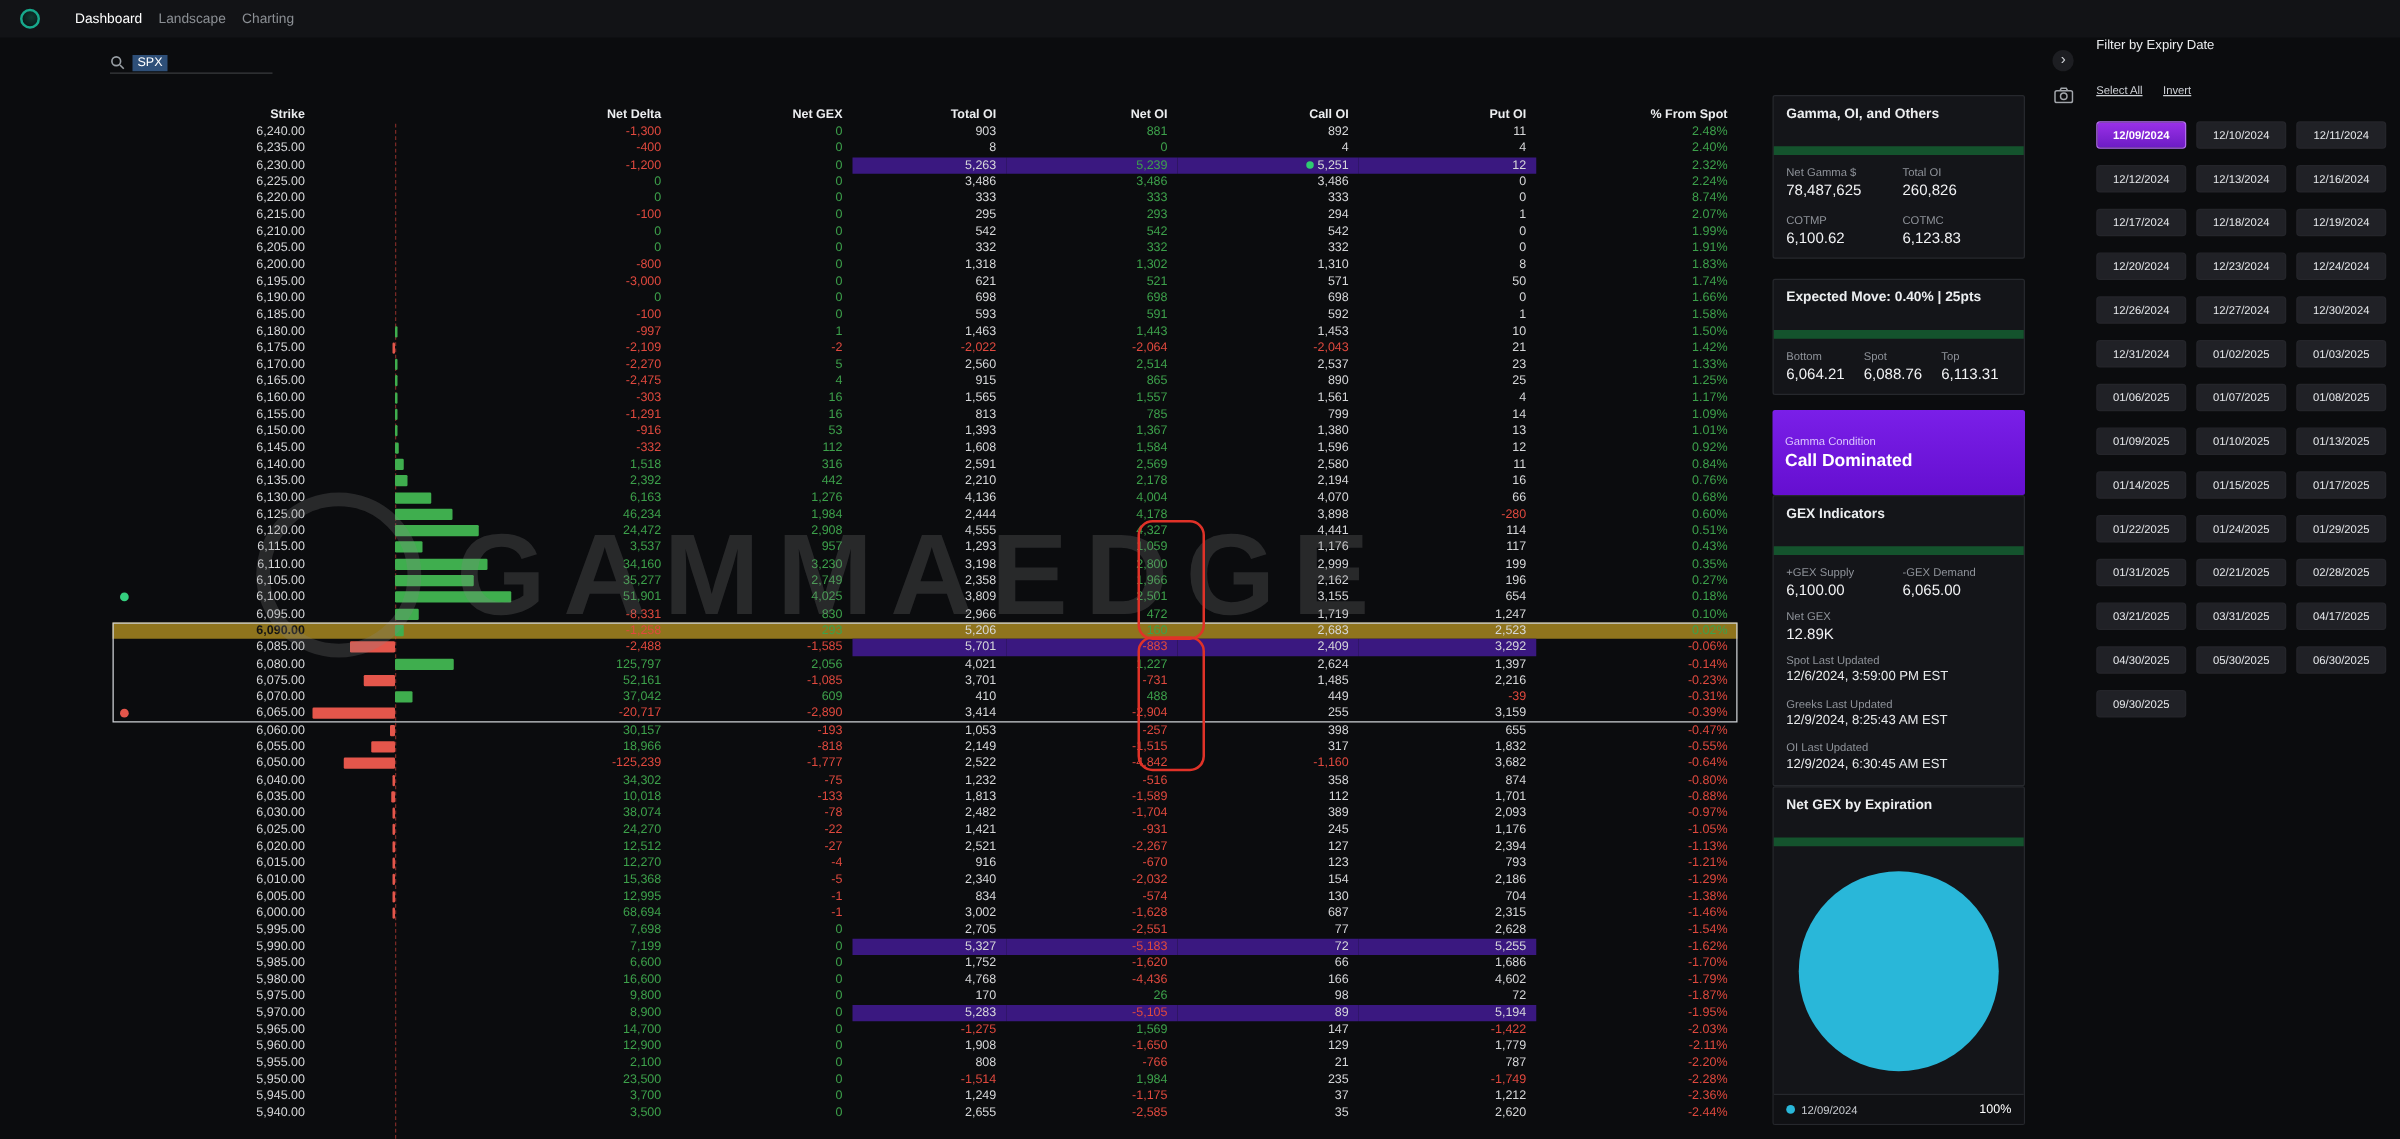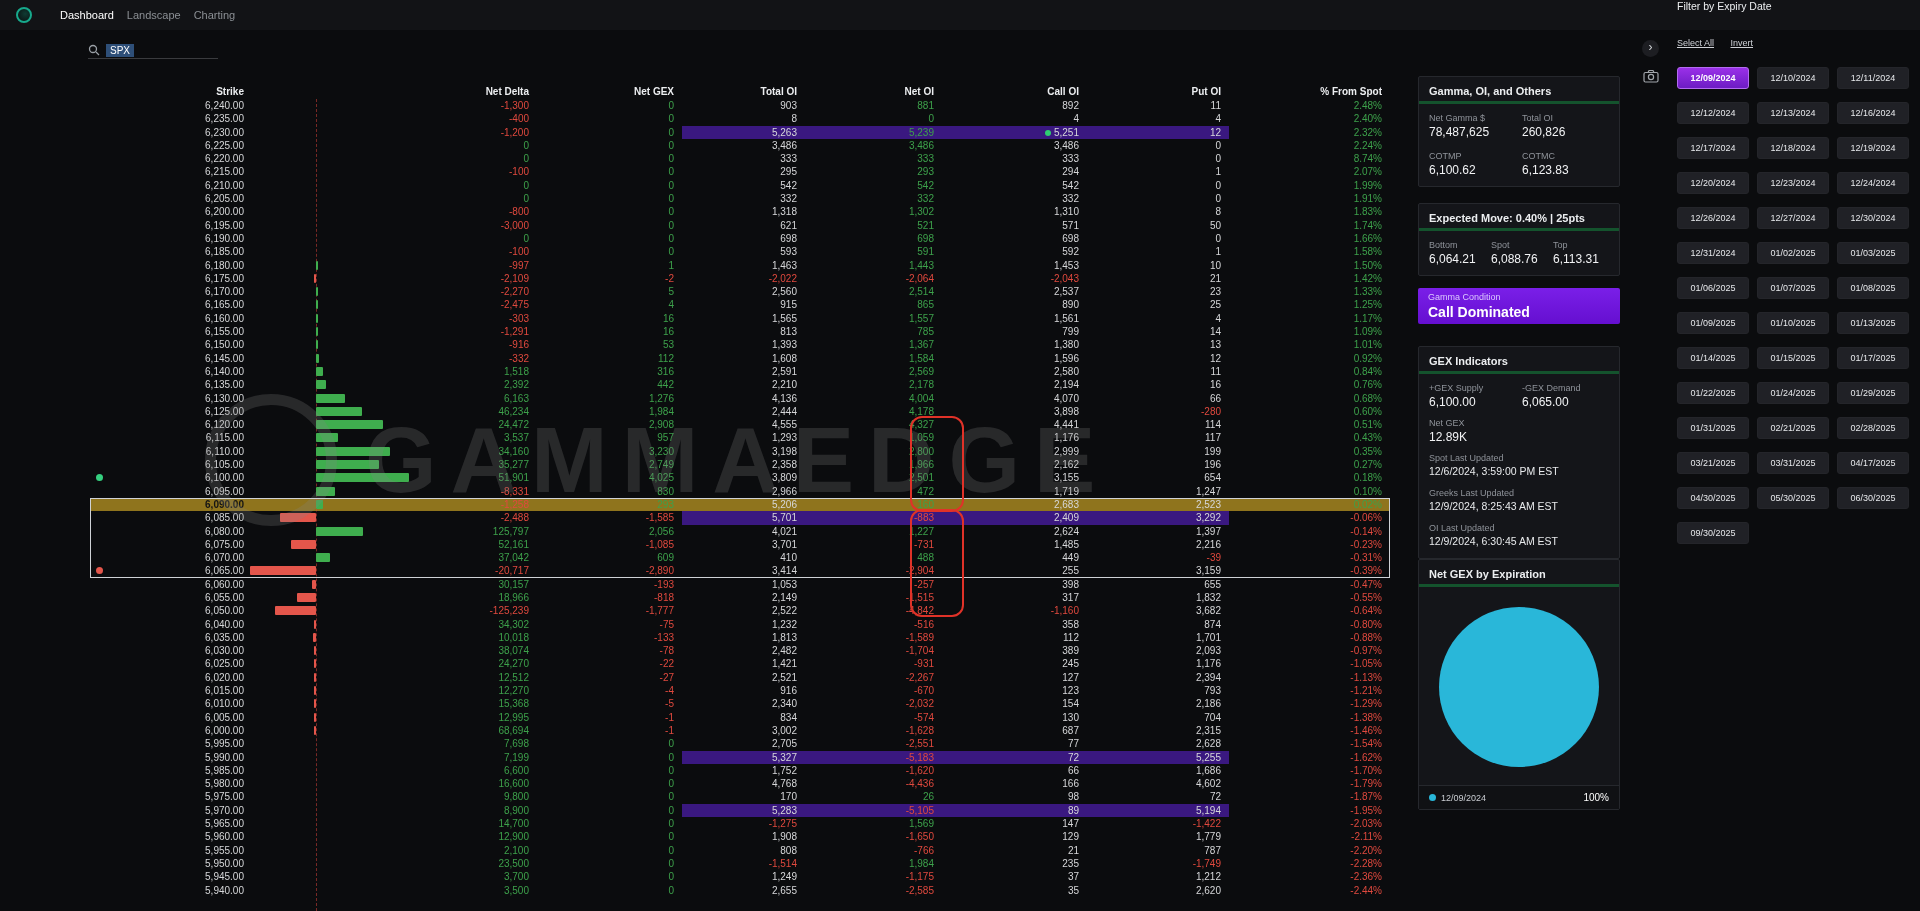--- a/index.html
+++ b/index.html
@@ -49,51 +49,51 @@
   .white-box { position:absolute; left:0; top:399px; width:1300px; height:80px;
                border:1px solid #cfd2d6; z-index:4; pointer-events:none; }
   .red-annot { position:absolute; left:820px; width:54px; border:2px solid #e03228;
                border-radius:12px; z-index:5; pointer-events:none; }
   .a1 { top:317px; height:96px; } .a2 { top:410px; height:108px; }
 
   
   .stats { position:absolute; left:1418px; top:76px; width:202px; }
   .panel { background:#141519; border:1px solid #26282d; border-radius:2px; }
   .p1 { margin-bottom:16px; } .p2 { margin-bottom:12px; } .p3 { margin-bottom:0; }
-  .panel-title { font-size:11px; font-weight:bold; color:#eceef0; padding:8px 10px 4px;
-                 border-bottom:3px solid #14532d; }
+  .panel-title { font-size:11px; font-weight:bold; color:#eceef0; padding:8px 10px 20px;
+                 border-bottom:7px solid #14532d; }
   .kv-grid { display:grid; grid-template-columns:1fr 1fr; gap:12px 6px; padding:9px 10px; }
   .kv-grid.three { grid-template-columns:1fr 1fr 1fr; }
   .kv-label { font-size:9px; color:#8f939a; margin-bottom:2px; white-space:nowrap; }
   .kv-value { font-size:12px; color:#f2f3f5; white-space:nowrap; }
   .kv.single { padding:0 10px 9px; }
   .upd { padding:0 10px 11px; }
   .upd-label { font-size:9px; color:#8f939a; margin-bottom:2px; }
   .upd-value { font-size:10.5px; color:#e8eaec; }
-  .banner { background:linear-gradient(180deg,#7a1fe8,#650fd0); padding:4px 10px;
-            margin-bottom:22px; border-radius:2px; }
+  .banner { background:linear-gradient(180deg,#7a1fe8,#650fd0); padding:20px 10px;
+            border-radius:2px; }
   .banner-label { font-size:9px; color:#dcc8ff; margin-bottom:2px; }
   .banner-value { font-size:14px; font-weight:bold; color:#fff; }
   .pie { width:160px; height:160px; border-radius:50%; margin:20px auto 18px; background:#29b7d9; }
   .legend { display:flex; justify-content:space-between; align-items:center; padding:6px 10px;
             border-top:1px solid #26282d; background:#101114; }
   .legend-left { font-size:9px; color:#c9ccd1; display:flex; align-items:center; }
   .legend-dot { display:inline-block; width:7px; height:7px; border-radius:50%;
                 background:#29b7d9; margin-right:5px; }
   .legend-val { font-size:10px; color:#fff; }
 
   
   .side-icons { position:absolute; left:1642px; top:40px; display:flex; flex-direction:column;
                 gap:12px; align-items:center; }
   .circle-btn { width:17px; height:17px; border-radius:50%; background:#1d1e22; color:#cfd2d6;
                 font-size:12px; line-height:15px; text-align:center; cursor:pointer; }
   .camera-btn { cursor:pointer; line-height:0; }
 
   
-  .filter { position:absolute; left:1677px; top:0; width:238px; }
+  .filter { position:absolute; left:1677px; top:30px; width:238px; }
   .filter-title { font-size:10.5px; color:#eceef0; margin-bottom:20px; }
   .filter-links { margin-bottom:17px; }
   .flink { font-size:9px; color:#cfd2d7; text-decoration:underline; margin-right:12px; cursor:pointer; }
   .date-grid { display:grid; grid-template-columns:repeat(3,72px); column-gap:8px; row-gap:13px; }
   .date-btn { height:22px; background:#202126; border:1px solid #24252a; border-radius:3px;
               color:#e6e8eb; font-size:9px; font-family:inherit; display:flex; align-items:center;
               justify-content:center; cursor:pointer; }
   .date-btn.selected { background:linear-gradient(180deg,#9a30e8,#6d1cc4); border:1px solid #b36bf0;
                        color:#fff; font-weight:bold; }
 </style>

